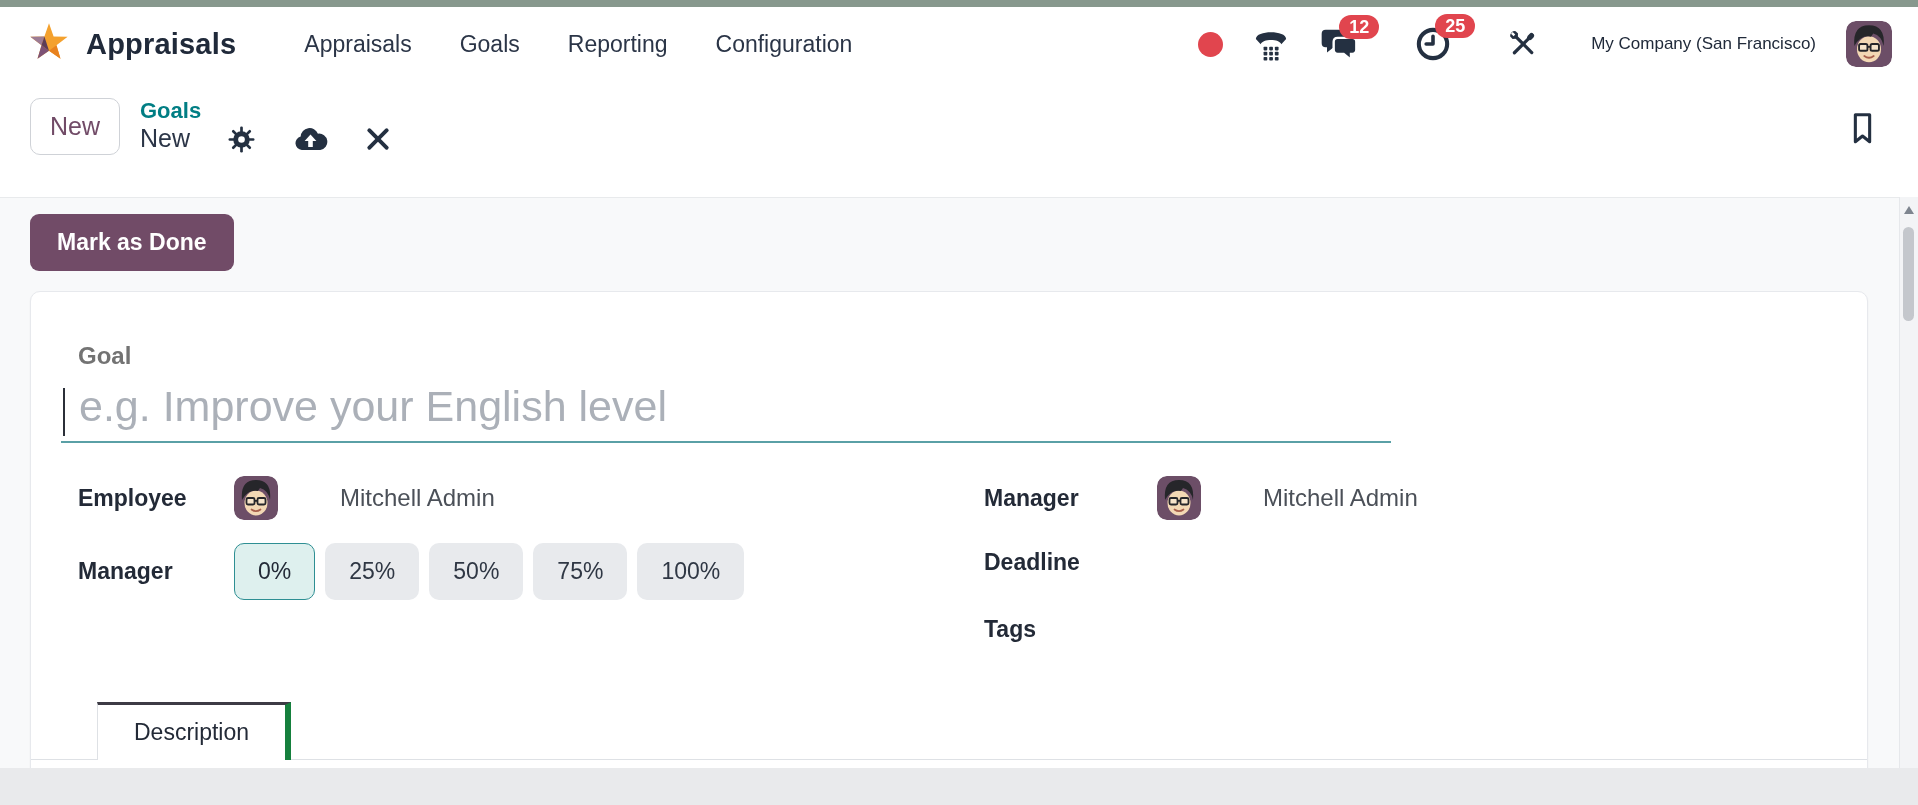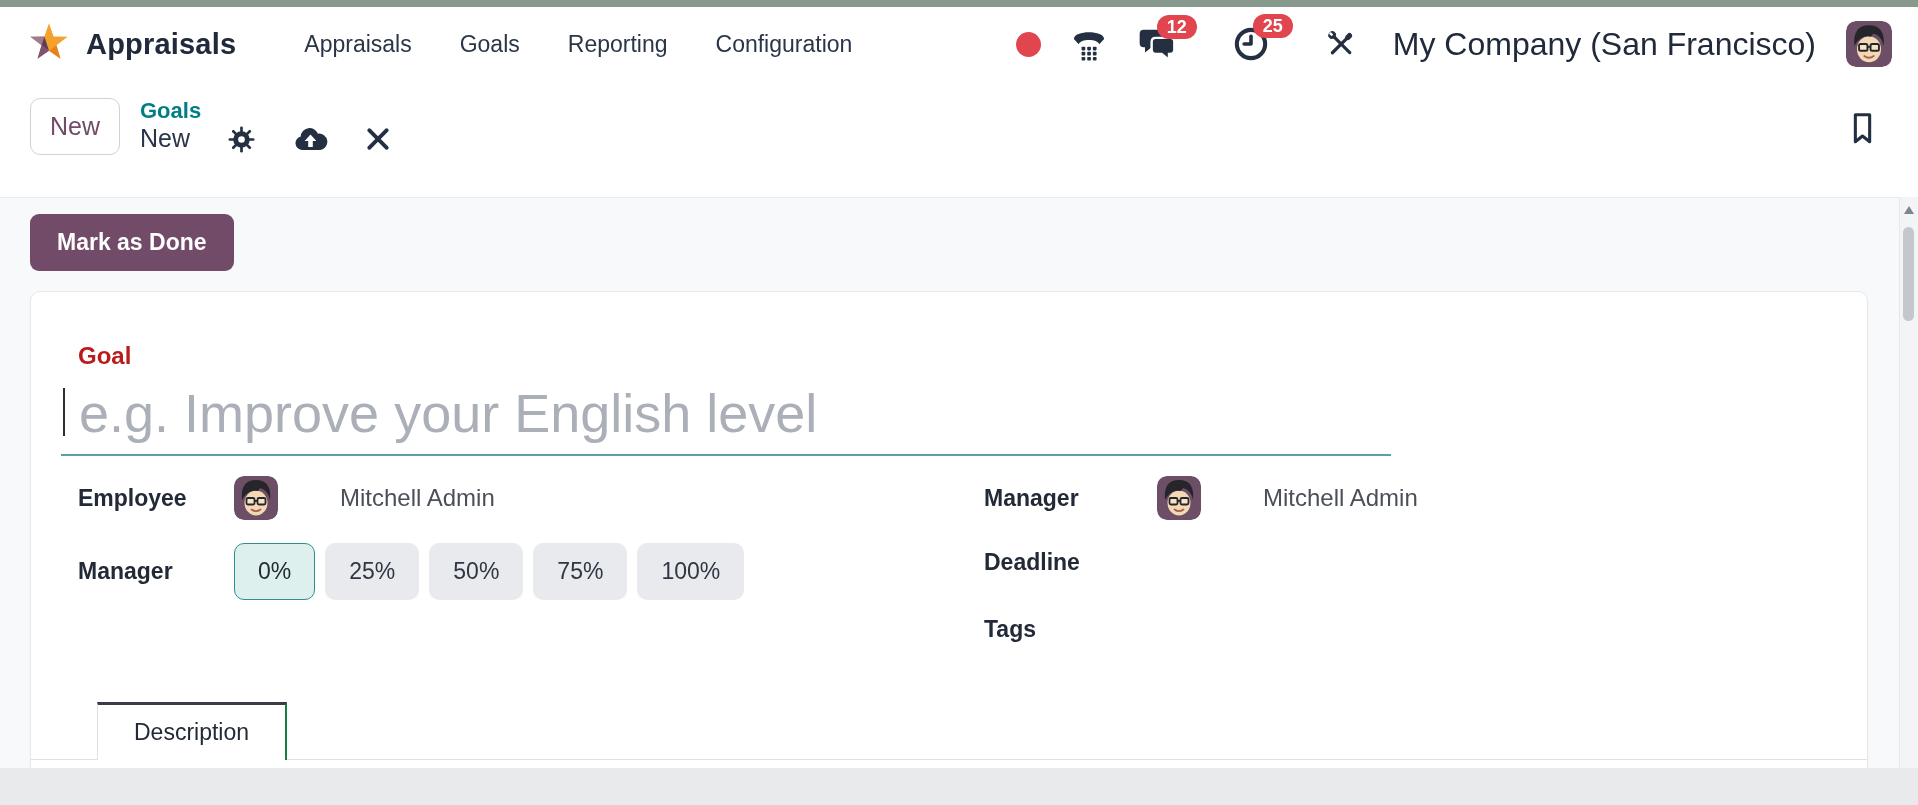--- a/index.html
+++ b/index.html
@@ -15,21 +15,21 @@
             display:flex; align-items:center; padding:0 26px; }
   .brand { display:flex; align-items:center; gap:14px; margin-right:44px; }
   .brand-title { font-size:29px; font-weight:600; color:#202a3a; letter-spacing:.2px; }
   .nav-menu { display:flex; align-items:center; }
   .nav-item { font-size:23px; color:#2b3547; padding:0 24px; cursor:pointer; }
   .nav-right { margin-left:auto; display:flex; align-items:center; gap:30px; }
   .record-dot { width:25px; height:25px; border-radius:50%; background:#e1454e; }
   .nav-ico { position:relative; display:flex; align-items:center; justify-content:center; cursor:pointer; }
   .badge { position:absolute; top:-12px; left:20px; background:#e1454e; color:#fff;
            font-size:18px; font-weight:700; padding:3px 10px; border-radius:14px; line-height:1; }
-  .company-name { font-size:32px; color:#202a3a; margin-left:6px; white-space:nowrap; }
+  .company-name { font-size:17px; color:#202a3a; margin-left:22px; white-space:nowrap; }
   .avatar { width:46px; height:46px; border-radius:10px; overflow:hidden; flex:0 0 auto; }
 
   
   .control-panel { position:absolute; top:98px; left:30px; right:42px; height:68px;
                    display:flex; align-items:flex-start;justify-content:flex-end; }
   .btn-new { background:#fff; border:1px solid #cfd2d7; border-radius:10px; color:#714B67;
              font-size:25px; font-weight:500; width:90px; height:57px; display:flex;
              align-items:center; justify-content:center; cursor:pointer; }
   .bc-stack { margin-left:20px; display:flex; flex-direction:column; }
   .bc-parent { font-size:22px; font-weight:700; color:#017e84; line-height:1.15; cursor:pointer; }
@@ -43,24 +43,24 @@
                border-top:1px solid #e8eaec; }
 
   .btn-done { position:absolute; top:16px; left:30px; background:#714B67; border:none;
               color:#fff; font-size:23px; font-weight:600; padding:15px 27px;
               border-radius:9px; cursor:pointer; }
 
   
   .card { position:absolute; top:93px; left:30px; width:1838px; height:600px; background:#fff;
           border:1px solid #e7e9ed; border-radius:10px; box-shadow:0 1px 2px rgba(0,0,0,.05); }
 
-  .goal-label { position:absolute; left:47px; top:50px; font-size:24px; font-weight:700; color:#b91c1c; }
+  .goal-label { position:absolute; left:47px; top:50px; font-size:24px; font-weight:700; color:#737373; }
   .goal-input-wrap { position:absolute; left:30px; top:88px; width:1330px; }
   .goal-input { width:100%; border:none; border-bottom:2px solid #5aa0a6; outline:none;
-                font-family:"Liberation Sans", sans-serif; font-size:54px; color:#000000;
+                font-family:"Liberation Sans", sans-serif; font-size:43px; color:#000000;
                 padding:2px 2px 10px 18px; background:transparent; }
   .goal-input::placeholder { color:#abb0b8; opacity:1; }
   .caret { position:absolute; left:2px; top:8px; width:2px; height:48px; background:#2b2f38; }
 
   .frow { position:absolute; display:flex; align-items:center; }
   .flabel { font-size:23px; font-weight:700; color:#232a37; }
   .flabel.w-left { width:156px; }
   .flabel.w-right { width:145px; }
   .m2o { display:flex; align-items:center; gap:14px; cursor:pointer; }
   .m2o .avatar { width:44px; height:44px; border-radius:10px; }
@@ -68,21 +68,21 @@
 
   .progress-group { display:flex; gap:10px; }
   .pbtn { height:57px; padding:0 23px; border-radius:10px; border:1px solid transparent;
           background:#e8eaed; color:#2f3744; font-size:23px; font-family:"Liberation Sans",sans-serif;
           display:flex; align-items:center; cursor:pointer; }
   .pbtn.selected { background:#def0ee; border-color:#2e8f93; color:#232a37; }
 
   
   .tab-active { position:absolute; left:66px; top:410px; height:58px; padding:0 36px;
                 background:#fff; border-top:3px solid #3d3b45; border-left:1px solid #dee1e5;
-                border-right:2px solid #15803d; display:flex; align-items:center;
+                border-right:6px solid #15803d; display:flex; align-items:center;
                 font-size:23px; color:#232a37; z-index:2; cursor:pointer; }
   .tab-rule { position:absolute; left:0; right:0; top:467px; border-top:1px solid #dee1e5; }
 
   
   .scrollbar { position:absolute; right:0; top:197px; bottom:0; width:19px; background:#f3f4f6;
                border-left:1px solid #e6e8eb; }
   .scroll-up { position:absolute; top:9px; left:4px; width:0; height:0;
                border-left:5px solid transparent; border-right:5px solid transparent;
                border-bottom:8px solid #7e858f; }
   .scroll-thumb { position:absolute; top:30px; left:3px; width:11px; height:94px;

